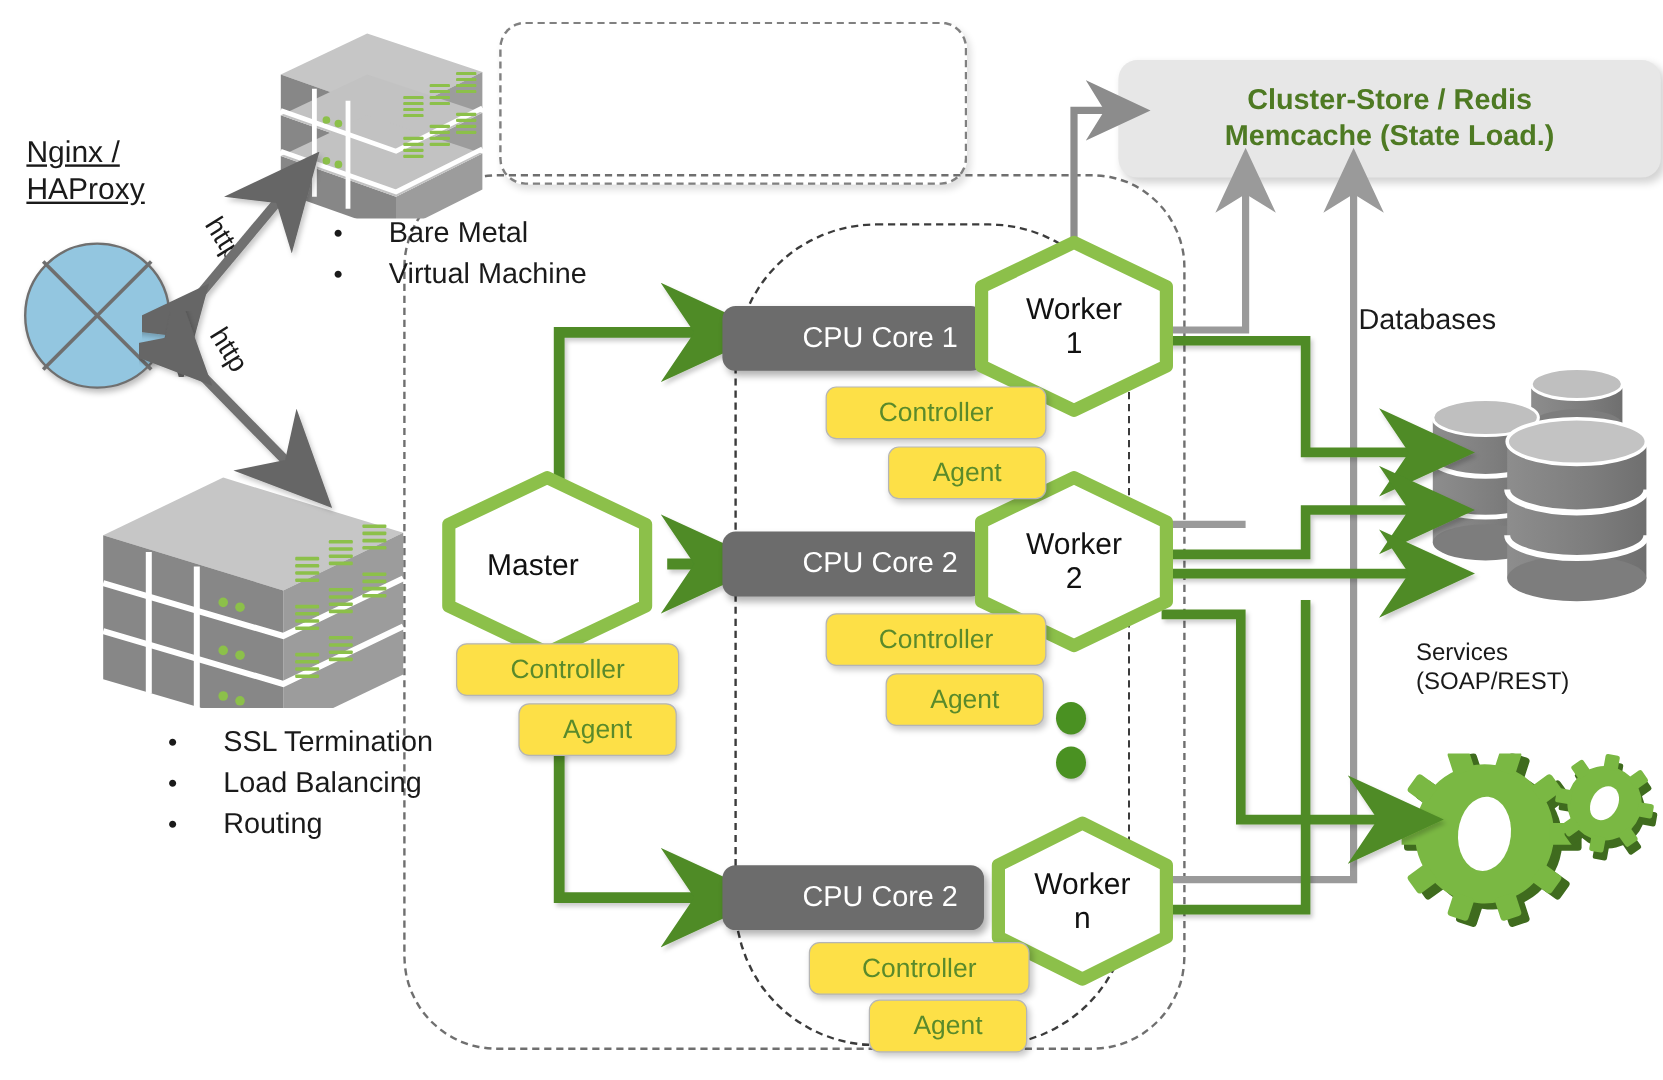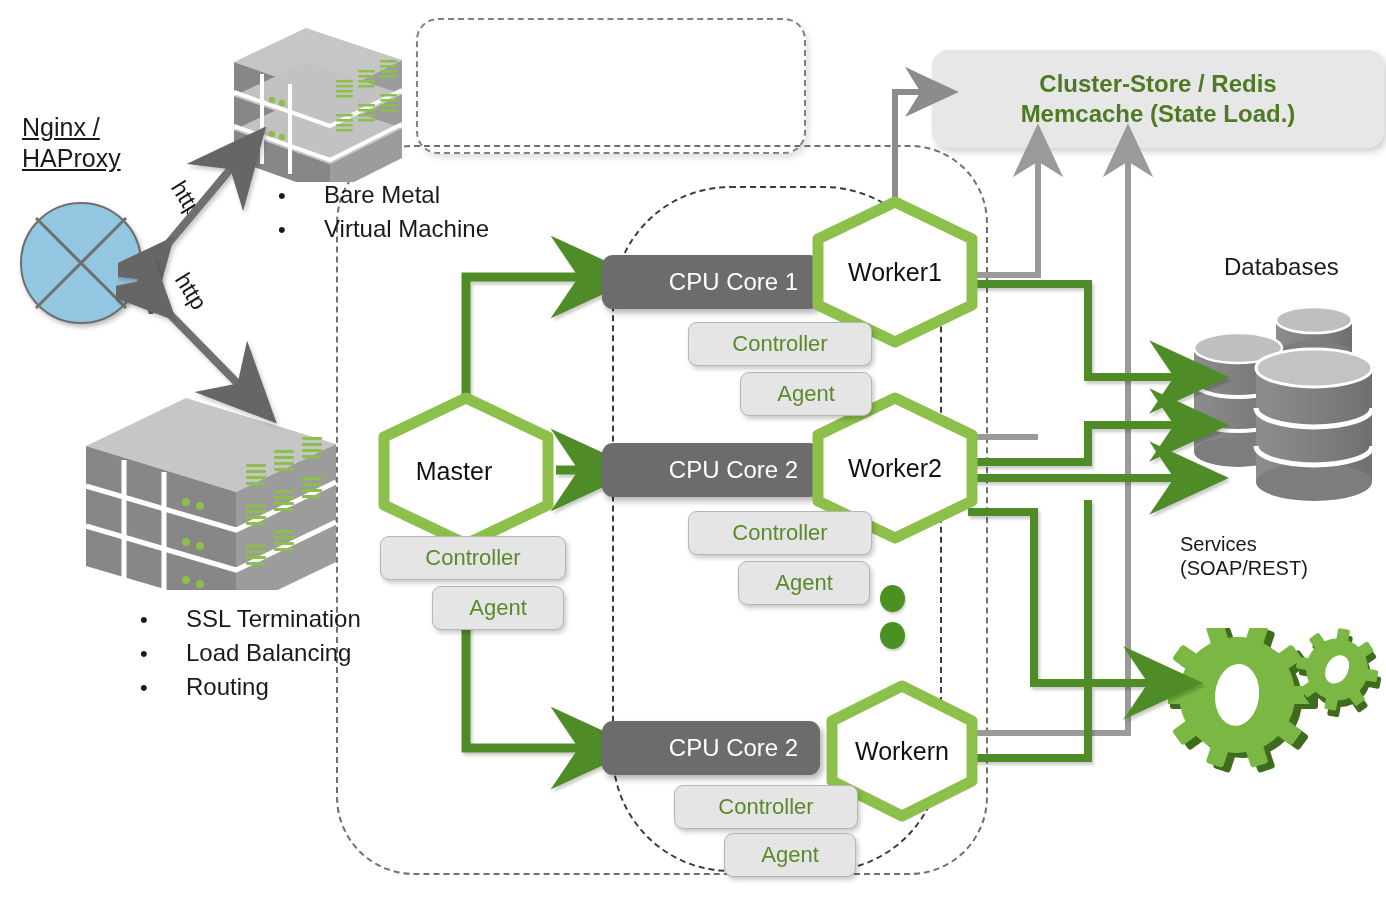--- a/index.html
+++ b/index.html
@@ -20,21 +20,21 @@
 
   
   .lbl {
     position: absolute;
     color: #1a1a1a;
     font-size: 25px;
     line-height: 1.22;
     white-space: pre-line;
   }
   .lbl-nginx { left: 22px; top: 112px; font-size: 25px; text-decoration: underline; }
-  .lbl-databases { left: 1224px; top: 252px; font-size: 24px; }
+  .lbl-databases { left: 1132px; top: 252px; font-size: 24px; }
   .lbl-services { left: 1180px; top: 533px; font-size: 20px; line-height: 1.18; }
 
   
   .bullets { position: absolute; }
   .bullets .row {
     display: flex;
     align-items: baseline;
     font-size: 24px;
     color: #1a1a1a;
     line-height: 1.42;
@@ -132,38 +132,39 @@
   .cpu-n { left: 602px; top: 721px; width: 218px; }
 
   
   .hex-wrap { position: absolute; z-index: 7; }
   .hex-wrap svg { display: block; overflow: visible; }
   .hex-text {
     position: absolute;
     left: 0; top: 0;
     width: 100%; height: 100%;
     display: flex;
+    flex-direction: column;
     align-items: center;
     justify-content: center;
     font-size: 25px;
     color: #111;
     line-height: 1.12;
     pointer-events: none;
     text-align: center;
   }
-  .hex-master { left: 378px; top: 392px; width: 152px; height: 158px; }
+  .hex-master { left: 368px; top: 392px; width: 152px; height: 158px; }
   .hex-w1 { left: 812px; top: 196px; width: 166px; height: 152px; }
   .hex-w2 { left: 812px; top: 392px; width: 166px; height: 152px; }
   .hex-wn { left: 826px; top: 680px; width: 152px; height: 142px; }
 
   
   .pill {
     position: absolute;
     height: 44px;
-    background: #e5e5e5;
+    background: #fde047;
     border: 1.5px solid #b5b5b5;
     border-radius: 9px;
     color: #5a8a2b;
     font-size: 22px;
     display: flex;
     align-items: center;
     justify-content: center;
     box-shadow: 2px 3px 5px rgba(0,0,0,0.22);
     z-index: 9;
   }

